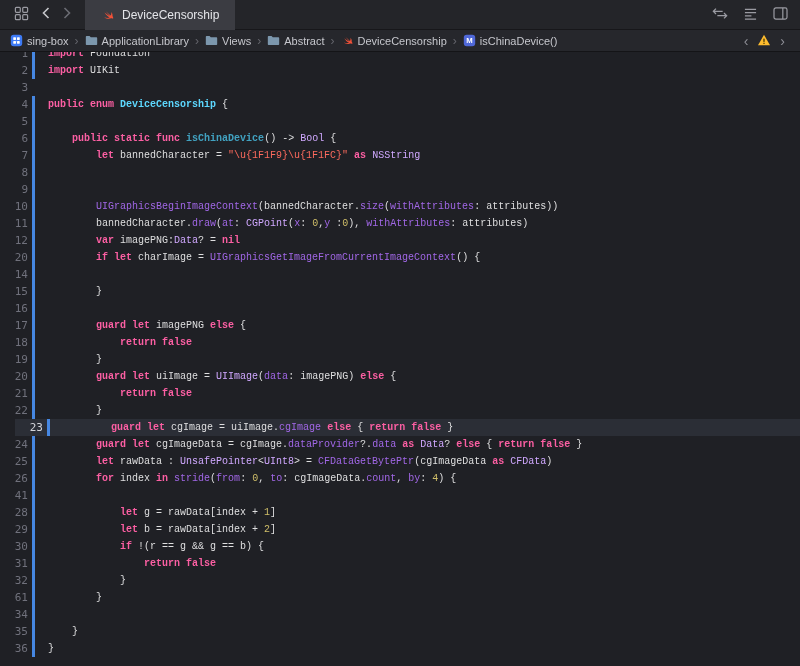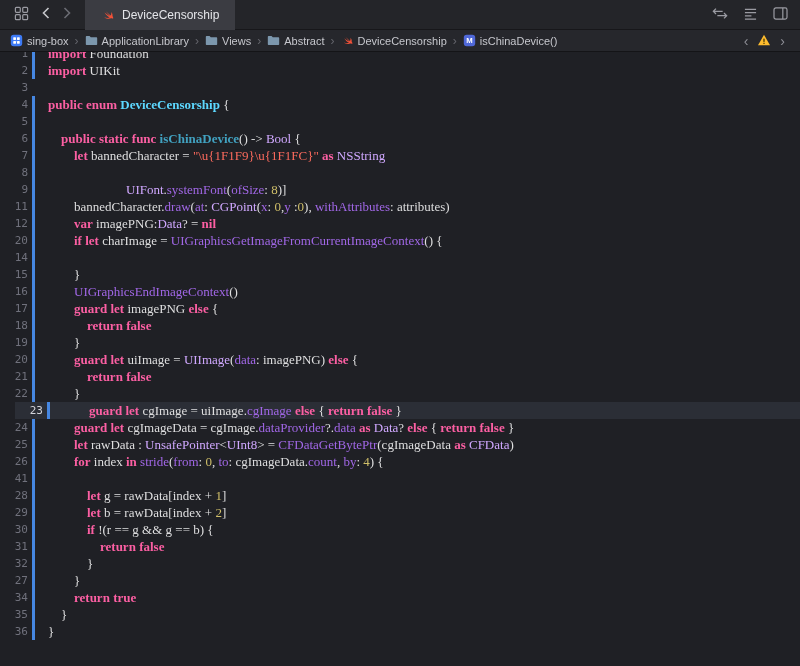--- a/index.html
+++ b/index.html
@@ -29,21 +29,21 @@
   
   .editor { height:614px; overflow:hidden; background:#1f2025; }
   .lines { margin-top:-7px; }
   .line { display:flex; height:17px; }
   .line.hl { background:#2b2e36;margin-left:15px; }
   .ln { display:inline-block; width:30px; padding-right:2px; text-align:right;
     font-family:"DejaVu Sans Mono", monospace; font-size:11px; line-height:17px; color:#70717c; }
   .line.hl .ln { color:#d3d4da; }
   .chg { width:3px; margin-left:2px; }
   .chg.on { background:#4687e2; }
-  .code { padding-left:13px; font-family:Liberation Serif, serif; font-size:13px;
+  .code { padding-left:13px; font-family:Liberation Mono, monospace; font-size:10px;
     line-height:17px; white-space:pre; color:#dfdfe0; }
 
   
   .tk-k  { color:#fc5fa3; font-weight:bold; }
   .tk-p  { color:#dfdfe0; }
   .tk-s  { color:#fc6a5d; }
   .tk-nu { color:#d0bf69; }
   .tk-t  { color:#d0a8ff; }
   .tk-f  { color:#a167e6; }
   .tk-dt { color:#5dd8ff; font-weight:bold; }
@@ -213,21 +213,25 @@
         <span class="chg on"></span>
         <span class="code"><span class="tk-p">        </span><span class="tk-k">let</span><span class="tk-p"> bannedCharacter = </span><span class="tk-s">"\u{1F1F9}\u{1F1FC}"</span><span class="tk-p"> </span><span class="tk-k">as</span><span class="tk-p"> </span><span class="tk-t">NSString</span></span>
       </div>
       <div class="line">
         <span class="ln">8</span>
         <span class="chg on"></span>
       </div>
       <div class="line">
         <span class="ln">9</span>
         <span class="chg on"></span>
-        <span class="code"><span class="tk-p">                        </span><span class="tk-t">UIFont</span><span class="tk-p">.</span><span class="tk-f">systemFont</span><span class="tk-p">(</span><span class="tk-f">ofSize</span><span class="tk-p">: </span><span class="tk-nu">8</span><span class="tk-p">)]</span></span>
+      </div>
+      <div class="line">
+        <span class="ln">10</span>
+        <span class="chg on"></span>
+        <span class="code"><span class="tk-p">        </span><span class="tk-f">UIGraphicsBeginImageContext</span><span class="tk-p">(bannedCharacter.</span><span class="tk-f">size</span><span class="tk-p">(</span><span class="tk-f">withAttributes</span><span class="tk-p">: attributes))</span></span>
       </div>
       <div class="line">
         <span class="ln">11</span>
         <span class="chg on"></span>
         <span class="code"><span class="tk-p">        bannedCharacter.</span><span class="tk-f">draw</span><span class="tk-p">(</span><span class="tk-f">at</span><span class="tk-p">: </span><span class="tk-t">CGPoint</span><span class="tk-p">(</span><span class="tk-f">x</span><span class="tk-p">: </span><span class="tk-nu">0</span><span class="tk-p">,</span><span class="tk-f">y</span><span class="tk-p"> :</span><span class="tk-nu">0</span><span class="tk-p">), </span><span class="tk-f">withAttributes</span><span class="tk-p">: attributes)</span></span>
       </div>
       <div class="line">
         <span class="ln">12</span>
         <span class="chg on"></span>
         <span class="code"><span class="tk-p">        </span><span class="tk-k">var</span><span class="tk-p"> imagePNG:</span><span class="tk-t">Data</span><span class="tk-p">? = </span><span class="tk-k">nil</span></span>
@@ -242,21 +246,20 @@
         <span class="chg on"></span>
       </div>
       <div class="line">
         <span class="ln">15</span>
         <span class="chg on"></span>
         <span class="code"><span class="tk-p">        }</span></span>
       </div>
       <div class="line">
         <span class="ln">16</span>
         <span class="chg on"></span>
-        <span class="code"><span class="tk-p">        </span><span class="tk-f">UIGraphicsEndImageContext</span><span class="tk-p">()</span></span>
       </div>
       <div class="line">
         <span class="ln">17</span>
         <span class="chg on"></span>
         <span class="code"><span class="tk-p">        </span><span class="tk-k">guard</span><span class="tk-p"> </span><span class="tk-k">let</span><span class="tk-p"> imagePNG </span><span class="tk-k">else</span><span class="tk-p"> {</span></span>
       </div>
       <div class="line">
         <span class="ln">18</span>
         <span class="chg on"></span>
         <span class="code"><span class="tk-p">            </span><span class="tk-k">return</span><span class="tk-p"> </span><span class="tk-k">false</span></span>
@@ -324,28 +327,27 @@
         <span class="ln">31</span>
         <span class="chg on"></span>
         <span class="code"><span class="tk-p">                </span><span class="tk-k">return</span><span class="tk-p"> </span><span class="tk-k">false</span></span>
       </div>
       <div class="line">
         <span class="ln">32</span>
         <span class="chg on"></span>
         <span class="code"><span class="tk-p">            }</span></span>
       </div>
       <div class="line">
-        <span class="ln">27</span>
+        <span class="ln">61</span>
         <span class="chg on"></span>
         <span class="code"><span class="tk-p">        }</span></span>
       </div>
       <div class="line">
         <span class="ln">34</span>
         <span class="chg on"></span>
-        <span class="code"><span class="tk-p">        </span><span class="tk-k">return</span><span class="tk-p"> </span><span class="tk-k">true</span></span>
       </div>
       <div class="line">
         <span class="ln">35</span>
         <span class="chg on"></span>
         <span class="code"><span class="tk-p">    }</span></span>
       </div>
       <div class="line">
         <span class="ln">36</span>
         <span class="chg on"></span>
         <span class="code"><span class="tk-p">}</span></span>

